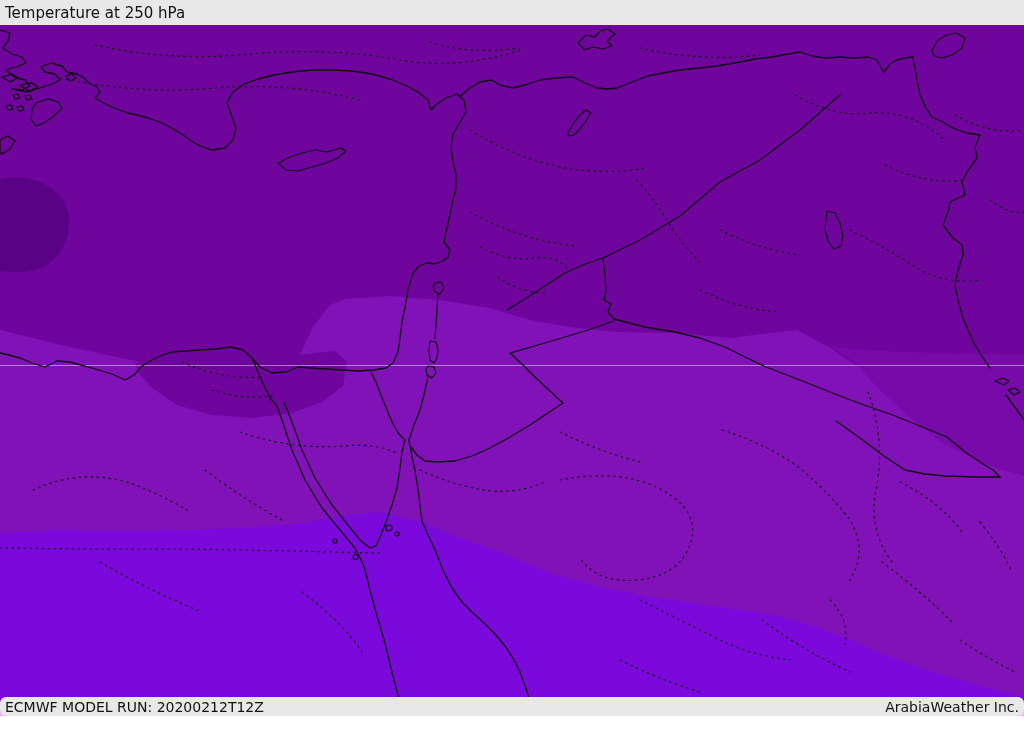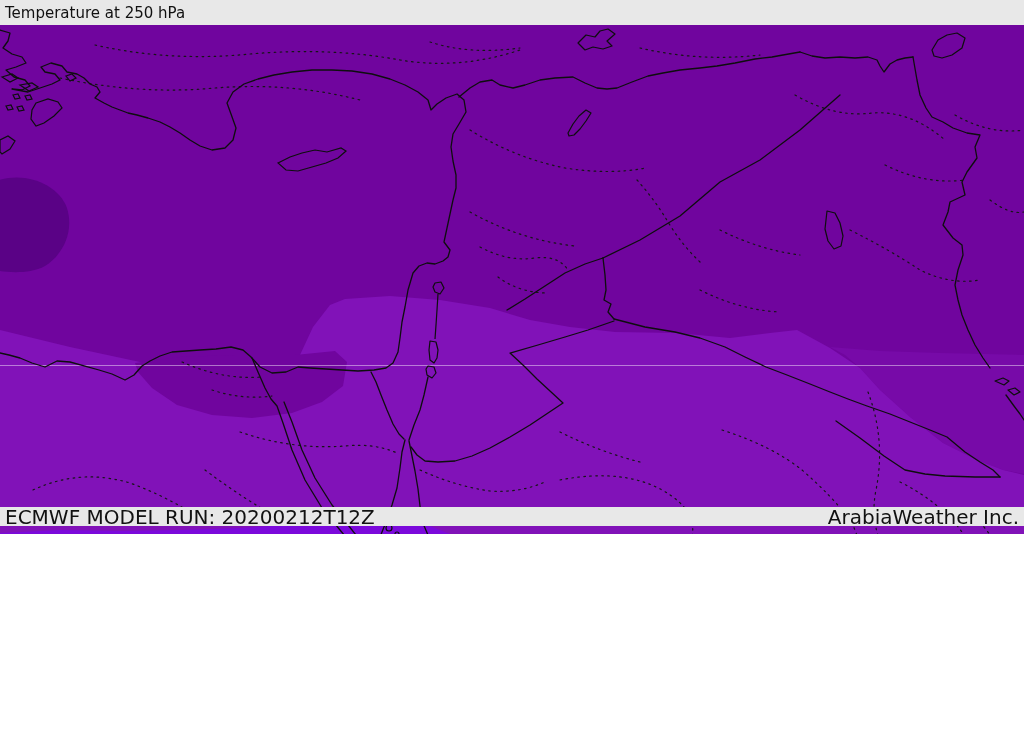--- a/index.html
+++ b/index.html
@@ -1,22 +1,22 @@
 <!DOCTYPE html>
 <html><head>
 <meta charset="utf-8">
 <style>
   html,body{margin:0;padding:0;background:#fff;}
-  #stage{position:relative;width:1024px;height:534px;overflow:hidden;
+  #stage{position:relative;width:1024px;height:716px;overflow:hidden;
          font-family:"DejaVu Sans","Liberation Sans",sans-serif;background:#f0abfc;text-align:center;}
   .bar{position:absolute;left:0;width:1024px;background:#E8E8E8;color:#111;
        display:flex;justify-content:space-between;align-items:center;
        box-sizing:border-box;padding:0 5px;z-index:5;}
   #topbar{top:0;height:25px;font-size:15px;}
-  #botbar{bottom:8px;height:19px;font-size:20px;}
+  #botbar{bottom:0;height:19px;font-size:14px;border-radius:6px;}
   #mapsvg{position:absolute;top:0;left:0;z-index:1;}
   .coast{stroke:#0E0E0E;fill:none;stroke-width:1.3;stroke-linejoin:round;stroke-linecap:round;}
   .lake{stroke:#0E0E0E;fill:none;stroke-width:1.2;stroke-linejoin:round;}
   .isl{stroke:#0E0E0E;fill:none;stroke-width:1.2;}
   .dotted{stroke:#161616;fill:none;stroke-width:1.2;stroke-dasharray:1.6 4.4;stroke-linecap:round;}
   .grat{stroke:rgba(255,255,255,0.45);stroke-width:1;}
 </style>
 </head>
 <body>
 

